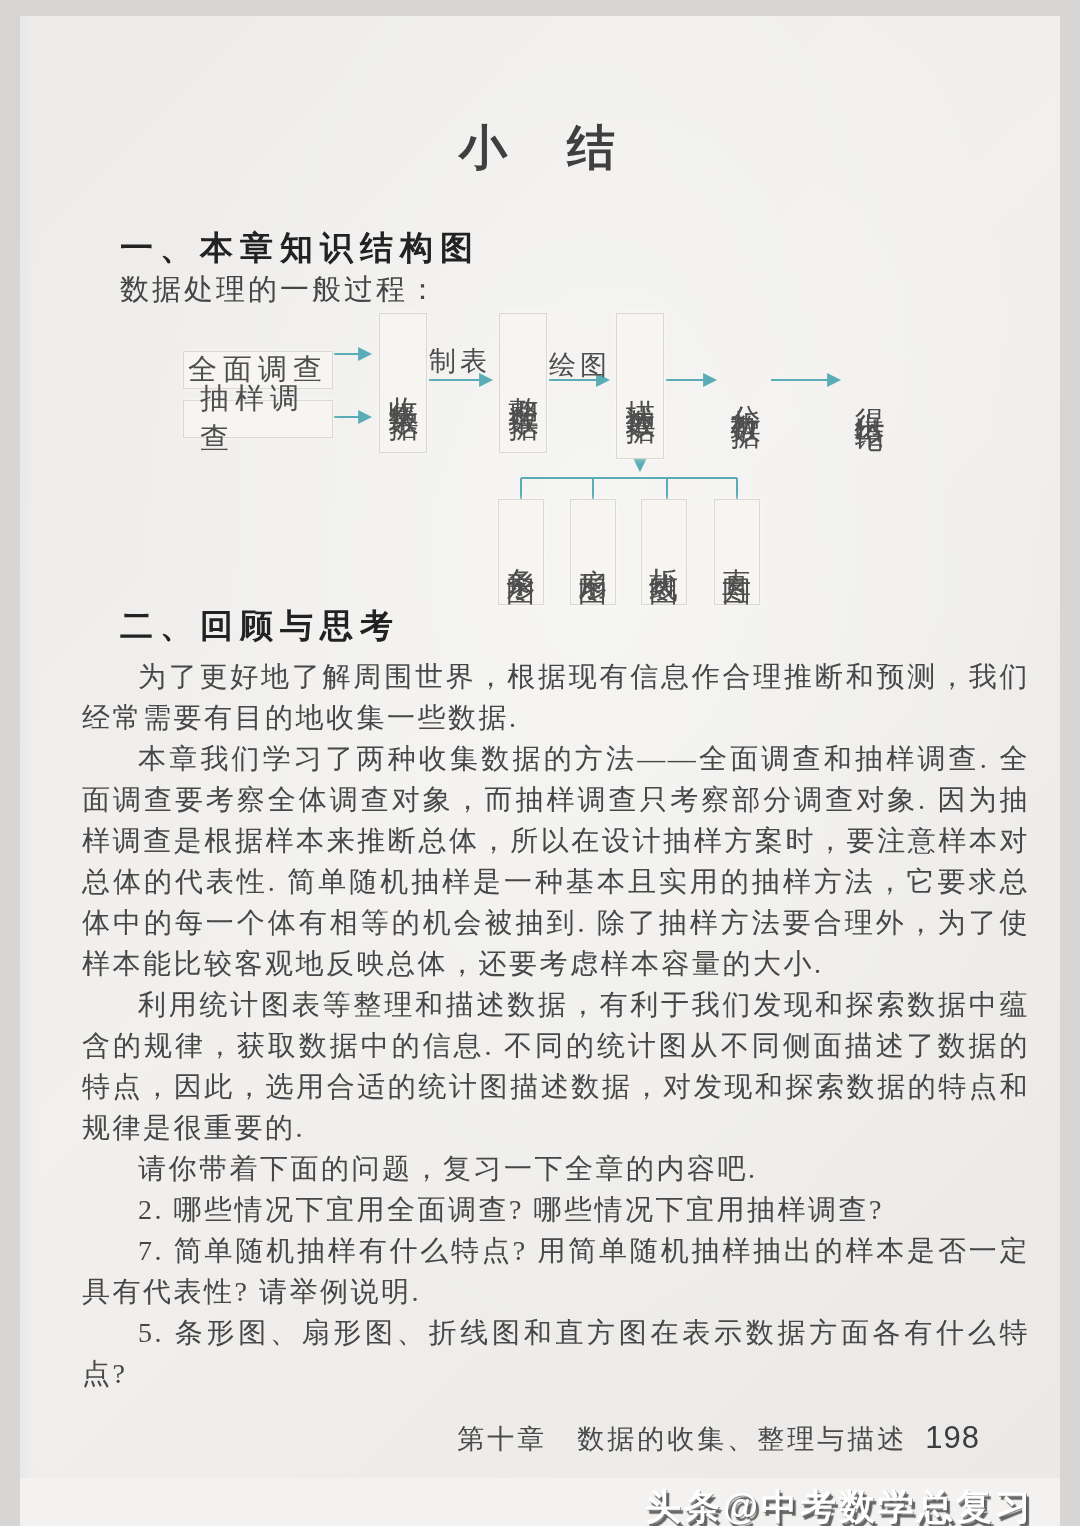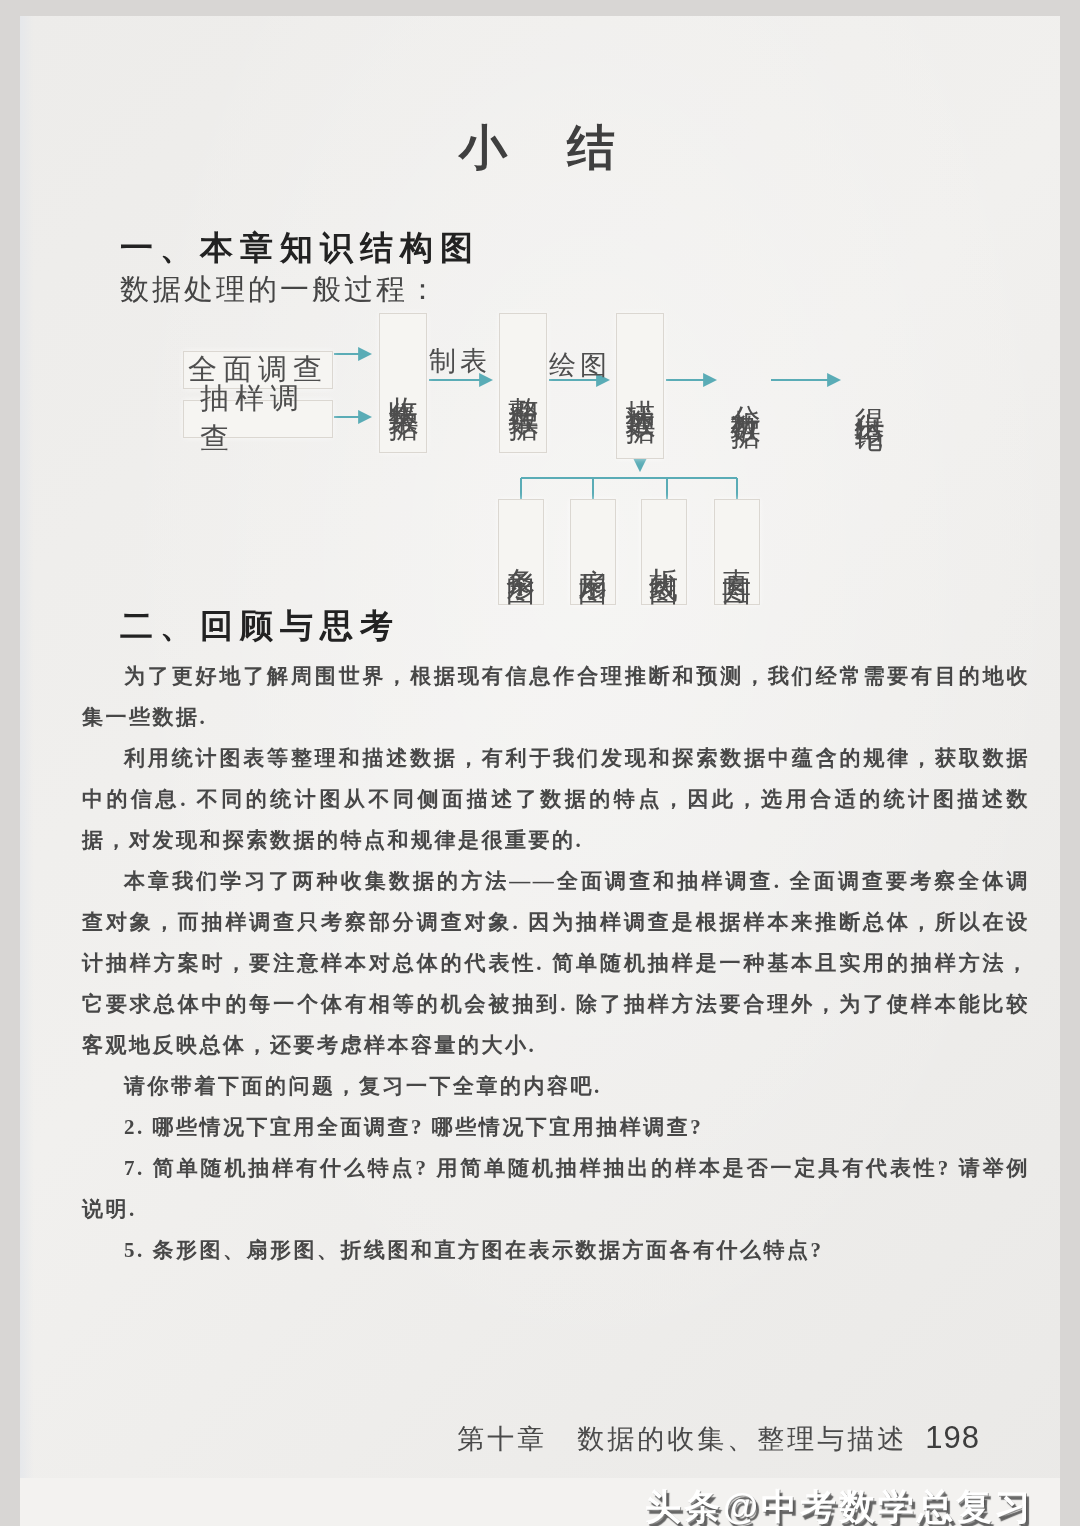--- a/index.html
+++ b/index.html
@@ -53,26 +53,25 @@
   .vnode { writing-mode:vertical-rl; text-orientation:upright; font-size:30px; letter-spacing:5px; }
   .edge-label {
     position:absolute;
     display:flex; align-items:center; justify-content:center;
     font-size:27px; color:#4e4e4e; letter-spacing:4px;
   }
 
   
   .body-text { left:62px; top:640px; width:948px; }
   .body-text p {
-    font-size:21px; line-height:41px;
+    font-size:28px; line-height:41px;
     letter-spacing:2.5px;
     text-align:justify;
     text-indent:2em;
     color:#474747;
-    font-weight:bold;
   }
 
   
   .footer {
     top:1404px; right:80px;
     font-size:27px; color:#4a4a4a; letter-spacing:3px;
     display:flex; align-items:baseline;
   }
   .footer .chapter { margin-right:30px; }
   .footer .page-number {
@@ -139,22 +138,22 @@
     <div class="node vnode" style="left:478px; top:188px; width:46px; height:106px; font-size:29px;">条形图</div>
     <div class="node vnode" style="left:550px; top:188px; width:46px; height:106px; font-size:29px;">扇形图</div>
     <div class="node vnode" style="left:621px; top:188px; width:46px; height:106px; font-size:29px;">折线图</div>
     <div class="node vnode" style="left:694px; top:188px; width:46px; height:106px; font-size:29px;">直方图</div>
   </div>
 
   <h2 class="abs sec-heading" style="top:588px;">二、回顾与思考</h2>
 
   <div class="abs body-text">
     <p>为了更好地了解周围世界，根据现有信息作合理推断和预测，我们经常需要有目的地收集一些数据.</p>
+    <p>本章我们学习了两种收集数据的方法——全面调查和抽样调查. 全面调查要考察全体调查对象，而抽样调查只考察部分调查对象. 因为抽样调查是根据样本来推断总体，所以在设计抽样方案时，要注意样本对总体的代表性. 简单随机抽样是一种基本且实用的抽样方法，它要求总体中的每一个体有相等的机会被抽到. 除了抽样方法要合理外，为了使样本能比较客观地反映总体，还要考虑样本容量的大小.</p>
     <p>利用统计图表等整理和描述数据，有利于我们发现和探索数据中蕴含的规律，获取数据中的信息. 不同的统计图从不同侧面描述了数据的特点，因此，选用合适的统计图描述数据，对发现和探索数据的特点和规律是很重要的.</p>
-    <p>本章我们学习了两种收集数据的方法——全面调查和抽样调查. 全面调查要考察全体调查对象，而抽样调查只考察部分调查对象. 因为抽样调查是根据样本来推断总体，所以在设计抽样方案时，要注意样本对总体的代表性. 简单随机抽样是一种基本且实用的抽样方法，它要求总体中的每一个体有相等的机会被抽到. 除了抽样方法要合理外，为了使样本能比较客观地反映总体，还要考虑样本容量的大小.</p>
     <p>请你带着下面的问题，复习一下全章的内容吧.</p>
     <p>2. 哪些情况下宜用全面调查? 哪些情况下宜用抽样调查?</p>
     <p>7. 简单随机抽样有什么特点? 用简单随机抽样抽出的样本是否一定具有代表性? 请举例说明.</p>
     <p>5. 条形图、扇形图、折线图和直方图在表示数据方面各有什么特点?</p>
   </div>
 
   <div class="abs footer">
     <span class="chapter">第十章</span>
     <span class="chapter-title">数据的收集、整理与描述</span>
     <span class="page-number">198</span>

